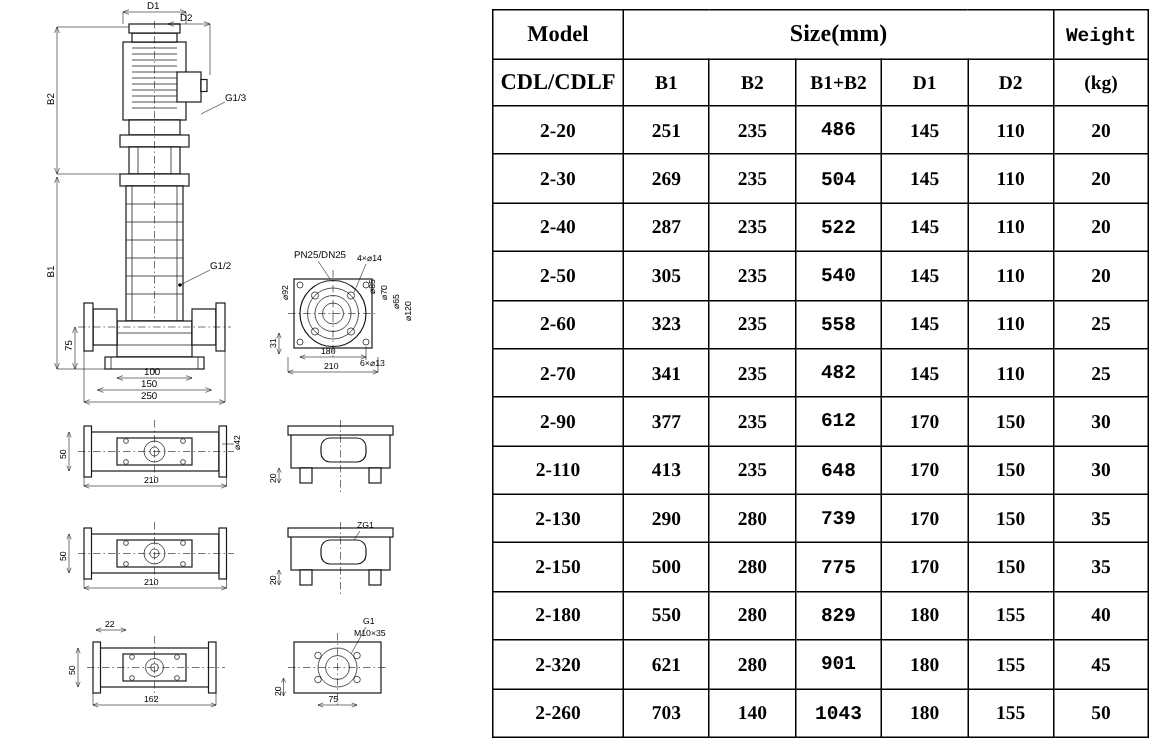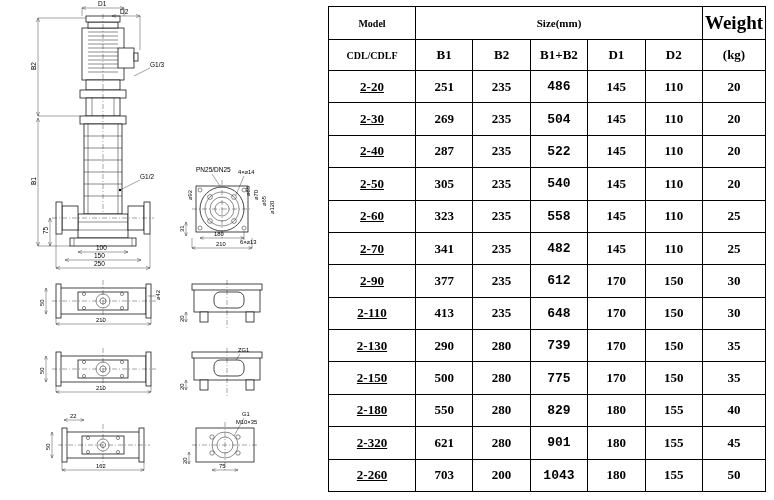--- a/index.html
+++ b/index.html
@@ -48,24 +48,24 @@
   }
   table.spec th, table.spec td {
     border: 1px solid #000;
     text-align: center;
     vertical-align: middle;
     font-family: "Liberation Serif", serif;
     font-weight: bold;
     font-size: 13px;
     padding: 0;
   }
-  table.spec th.hdr-model { width: 86px; font-size: 10px; }
-  table.spec th.hdr-size  { font-size: 11px; }
-  table.spec th.hdr-weight{ width: 62px; font-size: 19px; }
-  table.spec td.c-model { width: 86px; text-decoration: underline; }
+  table.spec th.hdr-model { width: 86px; font-size: 15px; }
+  table.spec th.hdr-size  { font-size: 16px; }
+  table.spec th.hdr-weight{ width: 62px; font-size: 13px; font-family: Liberation Mono, monospace; }
+  table.spec td.c-model { width: 86px; }
   table.spec td.c-b1   { width: 58px; }
   table.spec td.c-b2   { width: 58px; }
   table.spec td.c-sum  { width: 70px; font-family: Liberation Mono, monospace; }
   table.spec td.c-d1   { width: 52px; }
   table.spec td.c-d2   { width: 52px; }
   table.spec td.c-w    { width: 62px; }
   .hdr-row1 th { height: 32px; }
   .hdr-row2 th { height: 30px; }
   table.spec tbody tr { height: 31px; }
   
@@ -504,21 +504,21 @@
           <td class="c-b1">621</td>
           <td class="c-b2">280</td>
           <td class="c-sum">901</td>
           <td class="c-d1">180</td>
           <td class="c-d2">155</td>
           <td class="c-w">45</td>
         </tr>
         <tr>
           <td class="c-model">2-260</td>
           <td class="c-b1">703</td>
-          <td class="c-b2">200</td>
+          <td class="c-b2">140</td>
           <td class="c-sum">1043</td>
           <td class="c-d1">180</td>
           <td class="c-d2">155</td>
           <td class="c-w">50</td>
         </tr>
       </tbody>
     </table>
   </div>
 
 </div>

